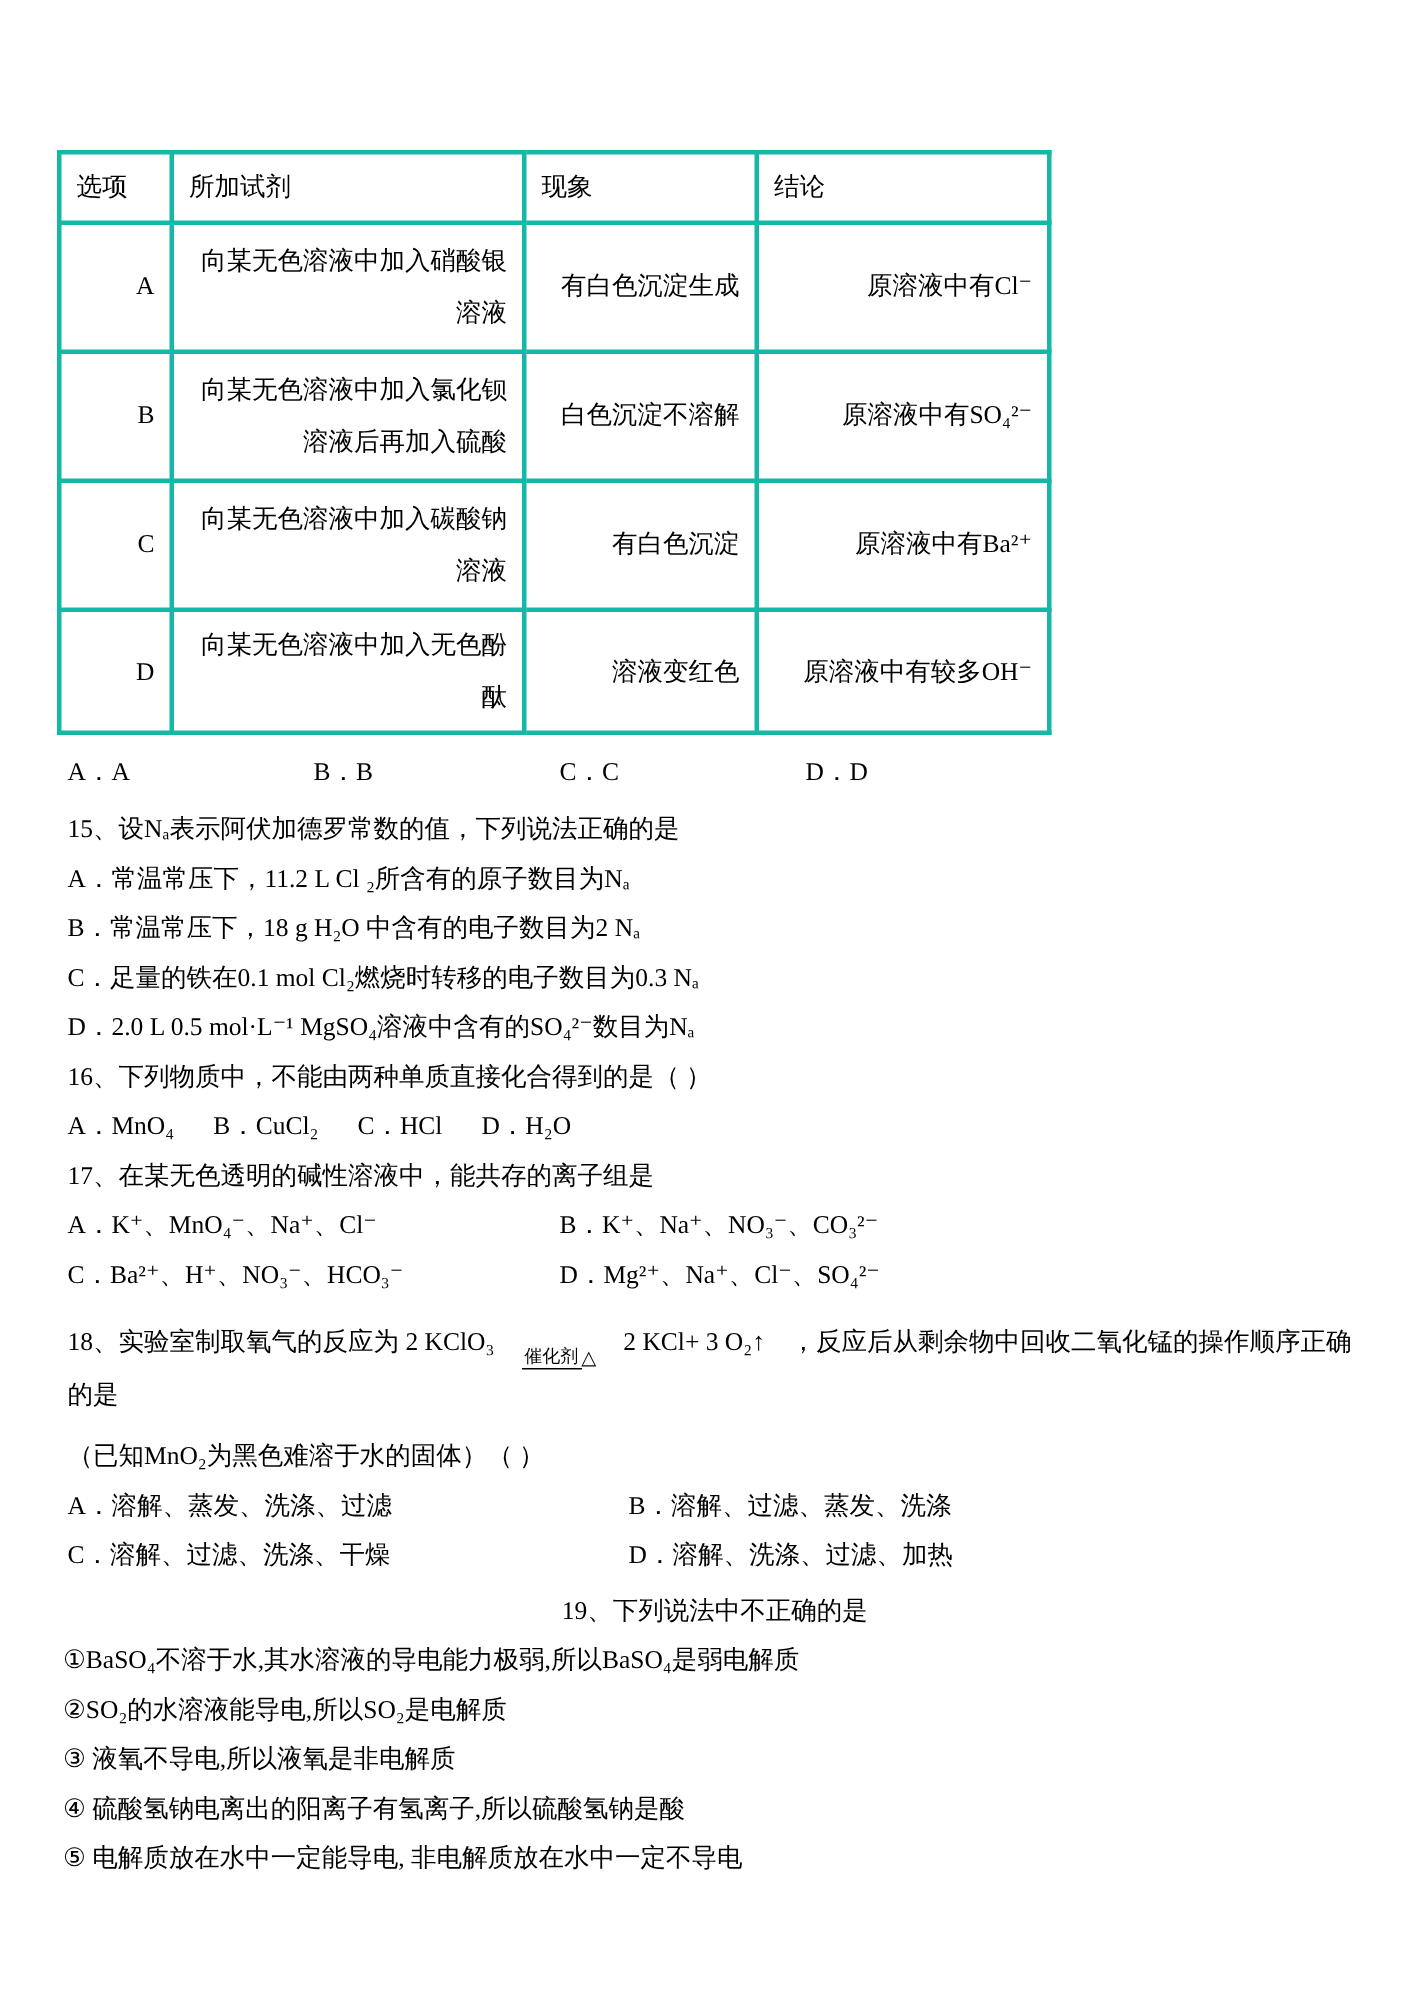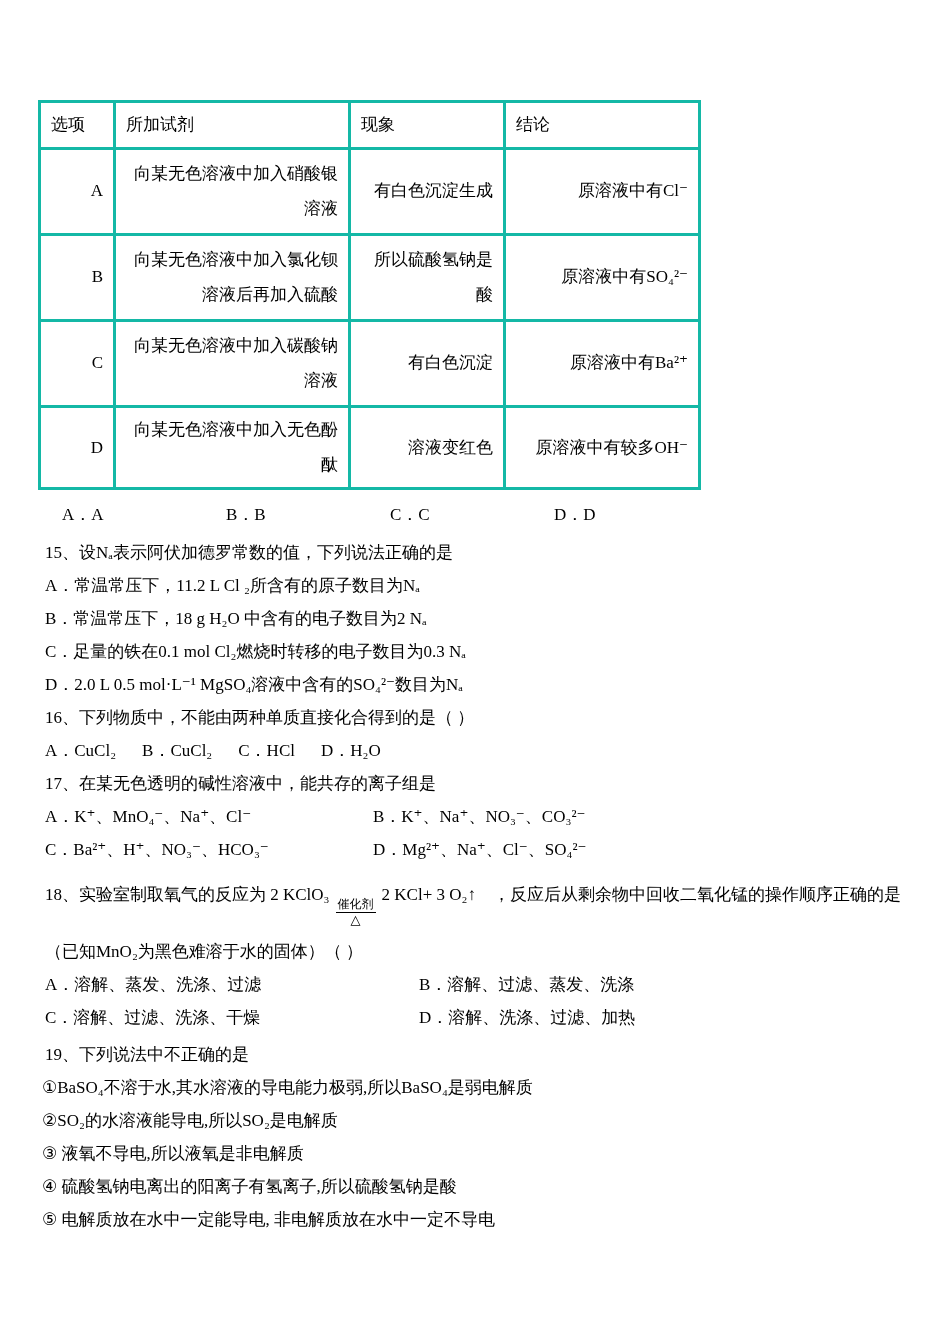--- a/index.html
+++ b/index.html
@@ -19,40 +19,40 @@
     text-align: left; vertical-align: middle;
     padding: 4px 10px;
     font-weight: normal;
     line-height: 2.1;
   }
   .exam-table th { height: 45px; }
   .exam-table tr.data-row td { height: 86px; text-align: right; }
   .exam-table tr.data-row.short td { height: 80px; }
 
   
-  .answer-line { display: flex; margin: 12px 0 0 24px; line-height: 26px; }
+  .answer-line { display: flex; margin: 12px 0 0 7px; line-height: 26px; }
   .answer-line span { width: 164px; }
   .answer-line span:last-child { width: auto; }
 
   
   .qblock { margin-left: 7px; }
   .line { line-height: 33px; }
   .stem { line-height: 33px; }
   .mt8 { margin-top: 8px; }
-  .mt4 { margin-top: 4px; }
+  .mt4 { margin-top: 4px; text-align: center; }
 
   .opts-inline span { margin-right: 26px; }
   .opts-2col { display: grid; grid-template-columns: 328px 1fr; line-height: 33px; }
   .opts-2col-wide { display: grid; grid-template-columns: 330px 1fr; line-height: 33px; gap: 44px; }
 
   
   .eq-stem { line-height: 33px; margin-top: 12px; min-height: 48px; display: block; }
   .cond-stack {
-    display: inline-flex; flex-direction: column; align-items: center;
-    vertical-align: -8px; margin: 0 6px;
+    display: inline-flex; flex-direction: row; align-items: center;
+    vertical-align: -8px; margin: 0 18px;
     font-size: 12px; line-height: 1.25; justify-content: space-between;
   }
   .cond-top { border-bottom: 1.5px solid #000; padding: 0 2px; }
   .cond-bottom { font-size: 13px; line-height: 1.1; }
 
   .items .line { margin-left: -3px; }
 </style>
 </head>
 <body>
 
@@ -74,21 +74,21 @@
     </tr>
     <tr class="data-row">
       <td>A</td>
       <td>向某无色溶液中加入硝酸银溶液</td>
       <td>有白色沉淀生成</td>
       <td>原溶液中有Cl⁻</td>
     </tr>
     <tr class="data-row">
       <td>B</td>
       <td>向某无色溶液中加入氯化钡溶液后再加入硫酸</td>
-      <td>所以硫酸氢钠是酸</td>
+      <td>白色沉淀不溶解</td>
       <td>原溶液中有SO₄²⁻</td>
     </tr>
     <tr class="data-row">
       <td>C</td>
       <td>向某无色溶液中加入碳酸钠溶液</td>
       <td>有白色沉淀</td>
       <td>原溶液中有Ba²⁺</td>
     </tr>
     <tr class="data-row short">
       <td>D</td>
@@ -110,21 +110,21 @@
     <p class="stem mt8">15、设Nₐ表示阿伏加德罗常数的值，下列说法正确的是</p>
     <p class="line">A．常温常压下，11.2 L Cl ₂所含有的原子数目为Nₐ</p>
     <p class="line">B．常温常压下，18 g H₂O 中含有的电子数目为2 Nₐ</p>
     <p class="line">C．足量的铁在0.1 mol Cl₂燃烧时转移的电子数目为0.3 Nₐ</p>
     <p class="line">D．2.0 L 0.5 mol·L⁻¹ MgSO₄溶液中含有的SO₄²⁻数目为Nₐ</p>
   </div>
 
   <div class="qblock">
     <p class="stem">16、下列物质中，不能由两种单质直接化合得到的是（    ）</p>
     <p class="line opts-inline">
-      <span>A．CuCl₂</span><span>B．CuCl₂</span><span>C．HCl</span><span>D．H₂O</span>
+      <span>A．MnO₄</span><span>B．CuCl₂</span><span>C．HCl</span><span>D．H₂O</span>
     </p>
   </div>
 
   <div class="qblock">
     <p class="stem">17、在某无色透明的碱性溶液中，能共存的离子组是</p>
     <div class="opts-2col">
       <span>A．K⁺、MnO₄⁻、Na⁺、Cl⁻</span>
       <span>B．K⁺、Na⁺、NO₃⁻、CO₃²⁻</span>
     </div>
     <div class="opts-2col">

